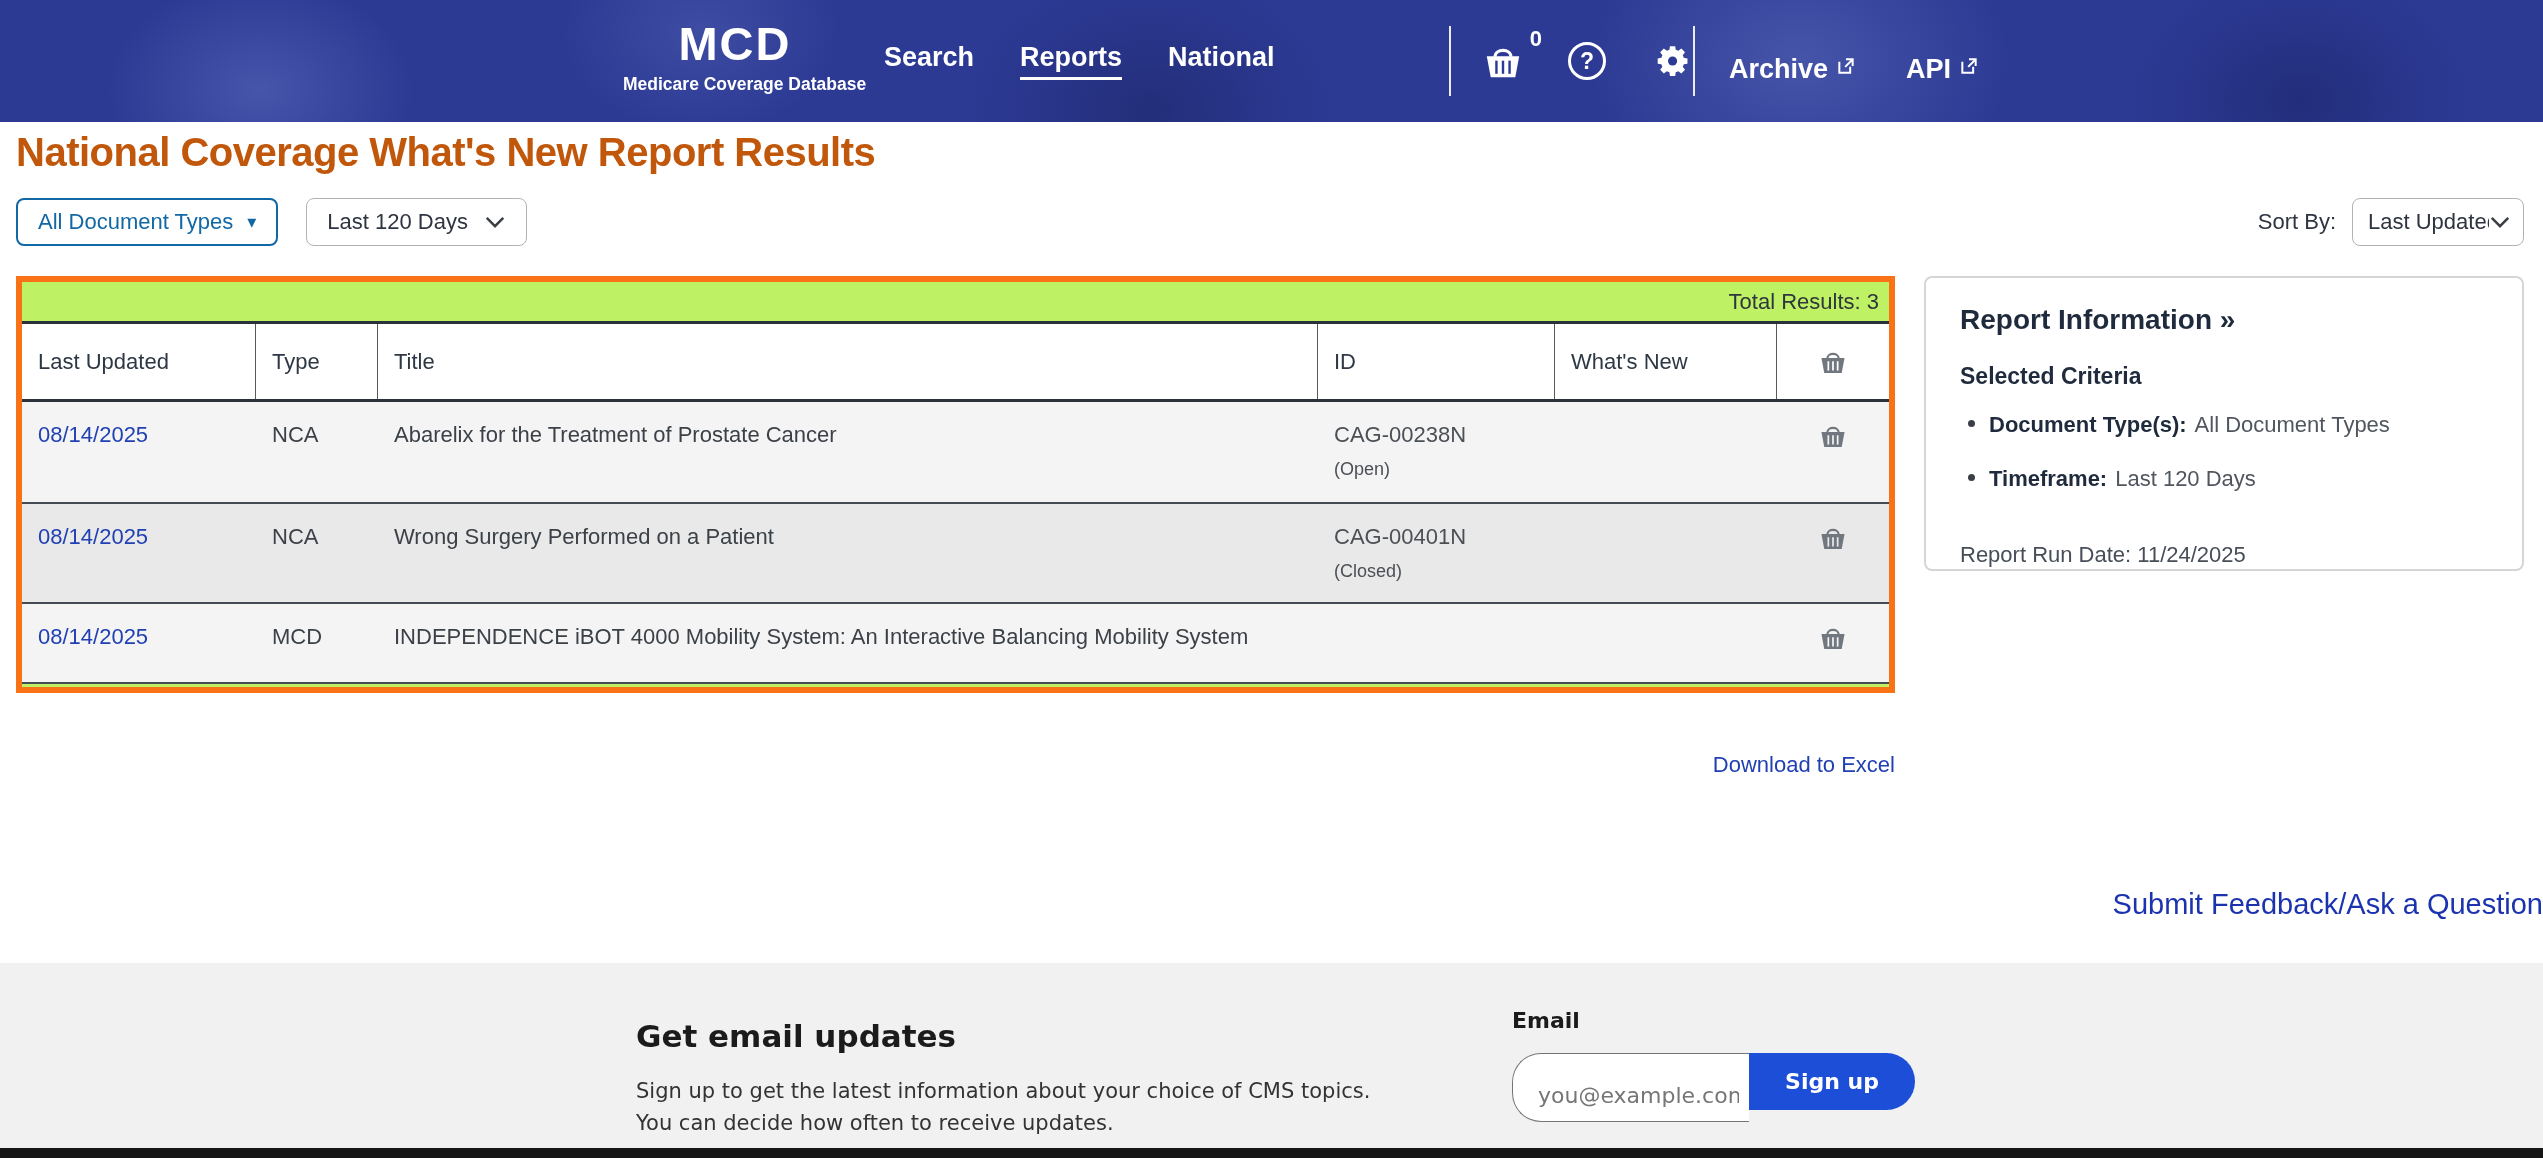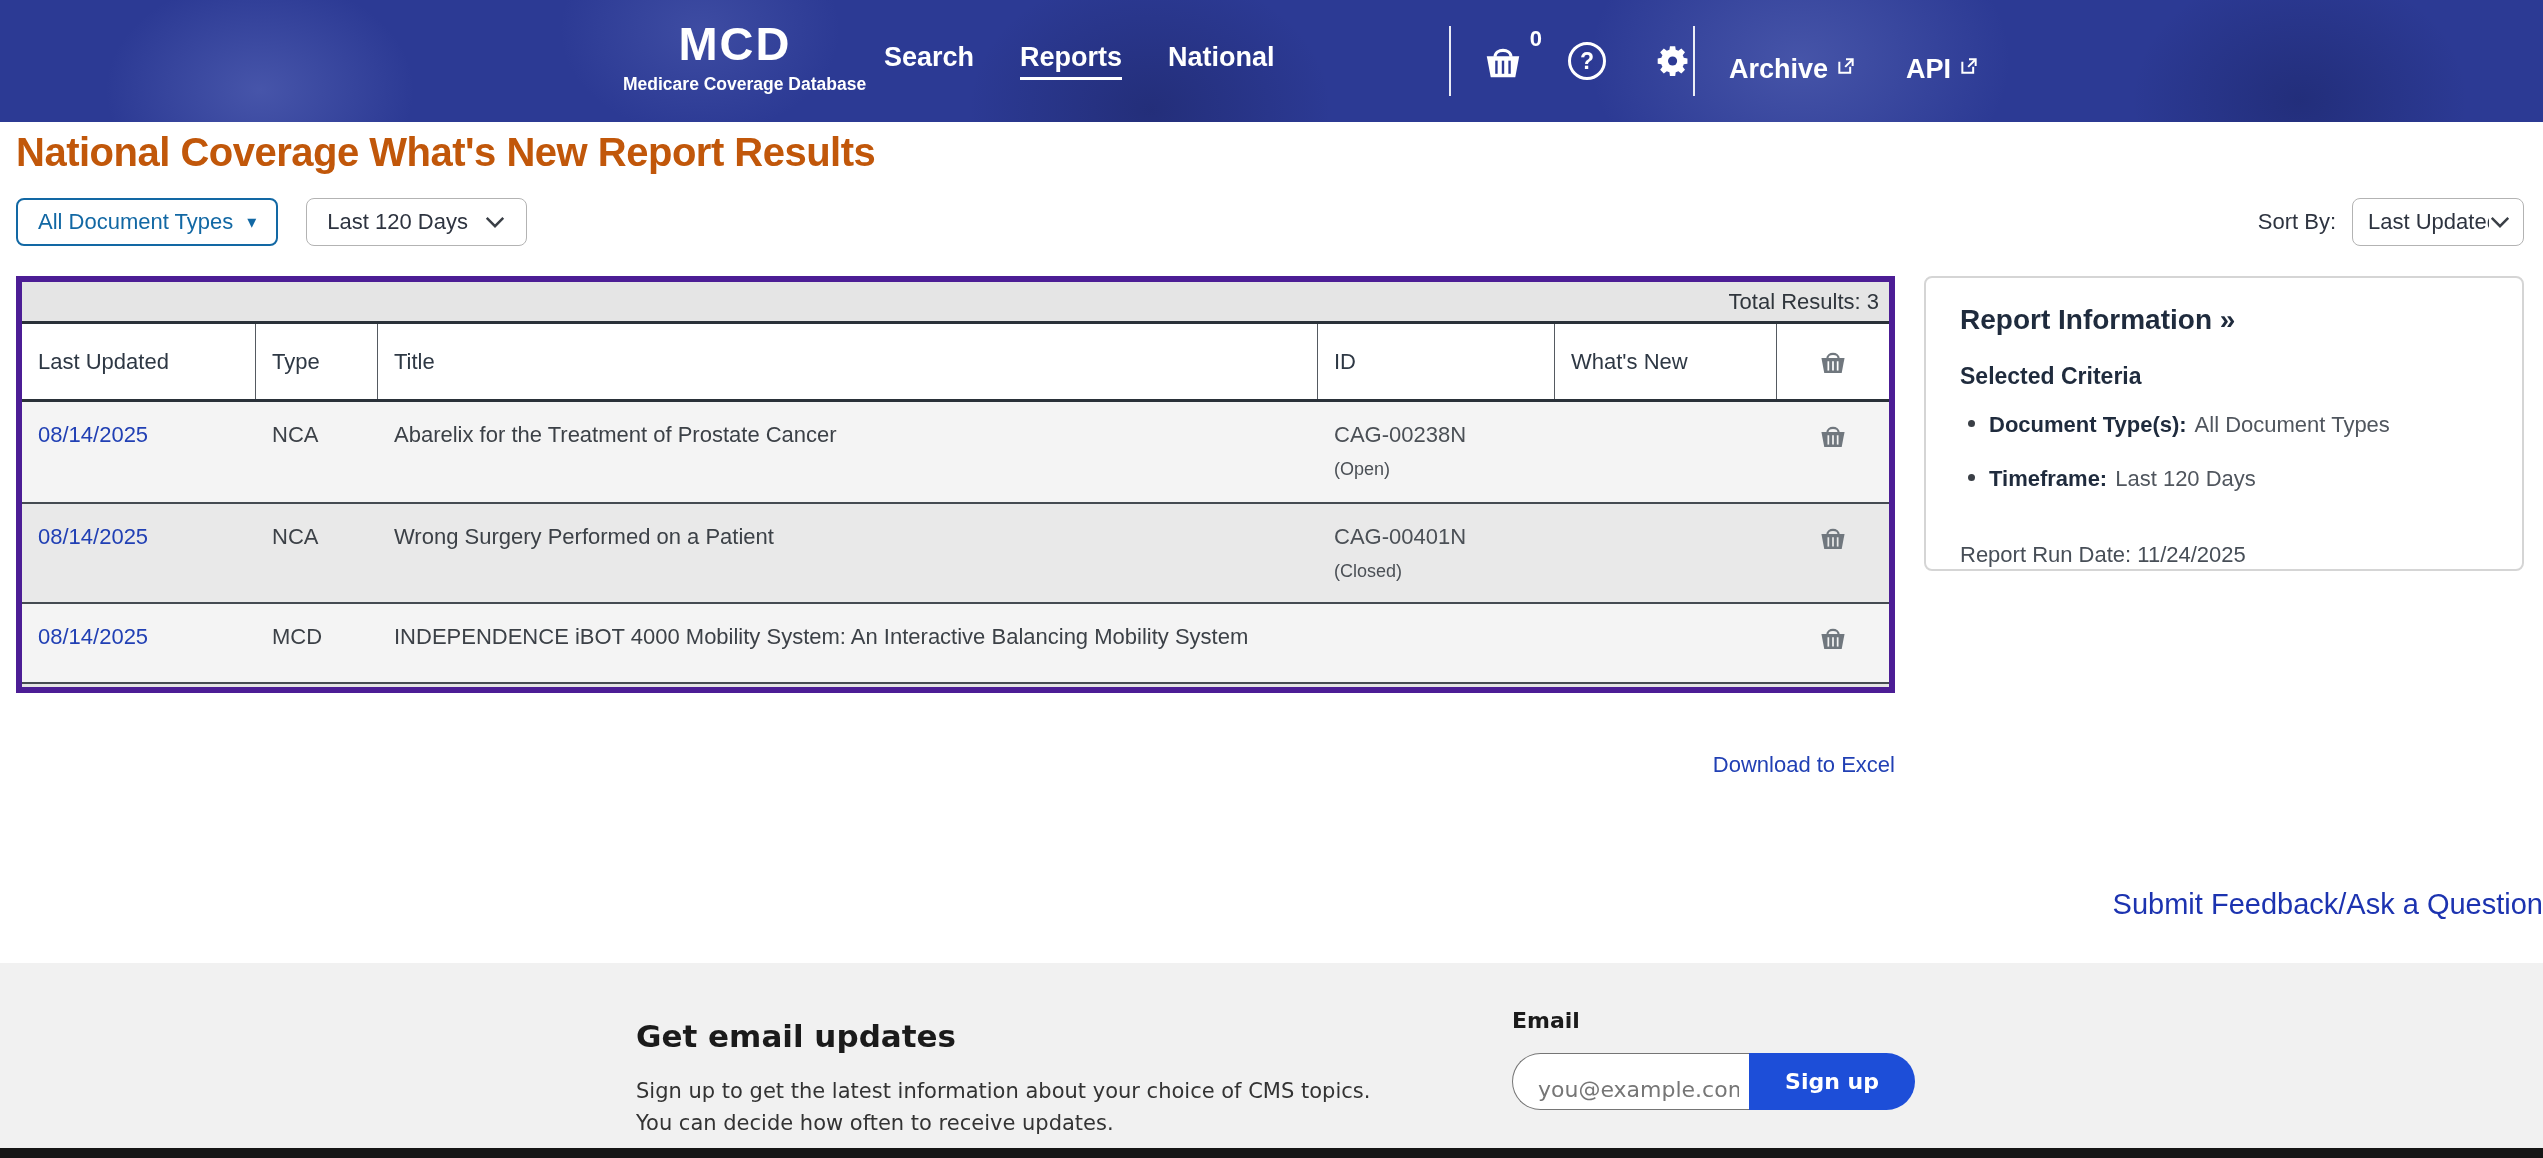--- a/index.html
+++ b/index.html
@@ -52,21 +52,21 @@
   .sort-select {
     width:172px; height:48px; border:1px solid #b3b3b3; border-radius:8px; background:#fff;
     display:flex; align-items:center; padding:0 12px 0 15px; cursor:pointer; overflow:hidden;
   }
   .sort-value { font-size:22px; color:#2e3440; white-space:nowrap; overflow:hidden; flex:1; }
   .chev { flex:none; }
 
   
   .results-box {
     position:absolute; left:16px; top:276px; width:1879px; height:417px;
-    border:6px solid #4c1d95; background:#e5e5e5;
+    border:6px solid #f97316; background:#bef264;
   }
   .total-line { text-align:right; padding:7px 10px 6px 0; font-size:22px; color:#30363d; }
   .grid-row { display:grid; grid-template-columns:234px 122px 940px 237px 222px 112px; }
   .thead { border-top:3px solid #2a3139; border-bottom:3px solid #2a3139; background:#fff; }
   .th {
     font-size:22px; color:#2e3844; font-weight:500; padding:24px 0 24px 16px;
     border-right:1px solid #555a61; display:flex; align-items:center;
   }
   .th:last-child { border-right:none; justify-content:center; padding-left:0; }
   .trow { border-bottom:2px solid #454b52; }
@@ -98,21 +98,21 @@
   .download-link { position:absolute; top:752px; left:16px; width:1879px; text-align:right; font-size:22px; color:#2140b4; cursor:pointer; }
   .feedback-link { position:absolute; top:876px; left:0; width:100%; text-align:right; font-size:29px; font-weight:400; color:#1c33b0; cursor:pointer;margin-top:12px; }
 
   
   .footer { position:absolute; top:963px; left:0; width:100%; height:185px; background:#f1f1f1; font-family:"DejaVu Sans", sans-serif; }
   .footer-heading { position:absolute; left:636px; top:55px; font-size:31px; font-weight:700; color:#1b1b1b; }
   .footer-body { position:absolute; left:636px; top:112px; width:740px; font-size:21px; line-height:32px; color:#333; }
   .email-label { position:absolute; left:1512px; top:45px; font-size:22px; font-weight:700; color:#1b1b1b; }
   .email-form { position:absolute; left:1512px; top:90px; display:flex; height:57px; }
   .email-input {
-    width:237px; height:57px; border:1px solid #757575; border-right:none;
+    width:237px; height:69px; border:1px solid #757575; border-right:none;
     border-radius:29px 0 0 29px; padding:16px 10px 0 25px; font-size:22px; color:#333;
     font-family:"DejaVu Sans", sans-serif; outline:none; background:#fff;
   }
   .email-input::placeholder { color:#767676; }
   .signup-btn {
     width:166px; height:57px; border:none; background:#1d4ed8; color:#fff;
     border-radius:0 29px 29px 0; font-size:22px; font-weight:700; cursor:pointer;
     font-family:"DejaVu Sans", sans-serif;
   }
   .bottom-bar { position:absolute; top:1148px; left:0; width:100%; height:10px; background:#161616; }

